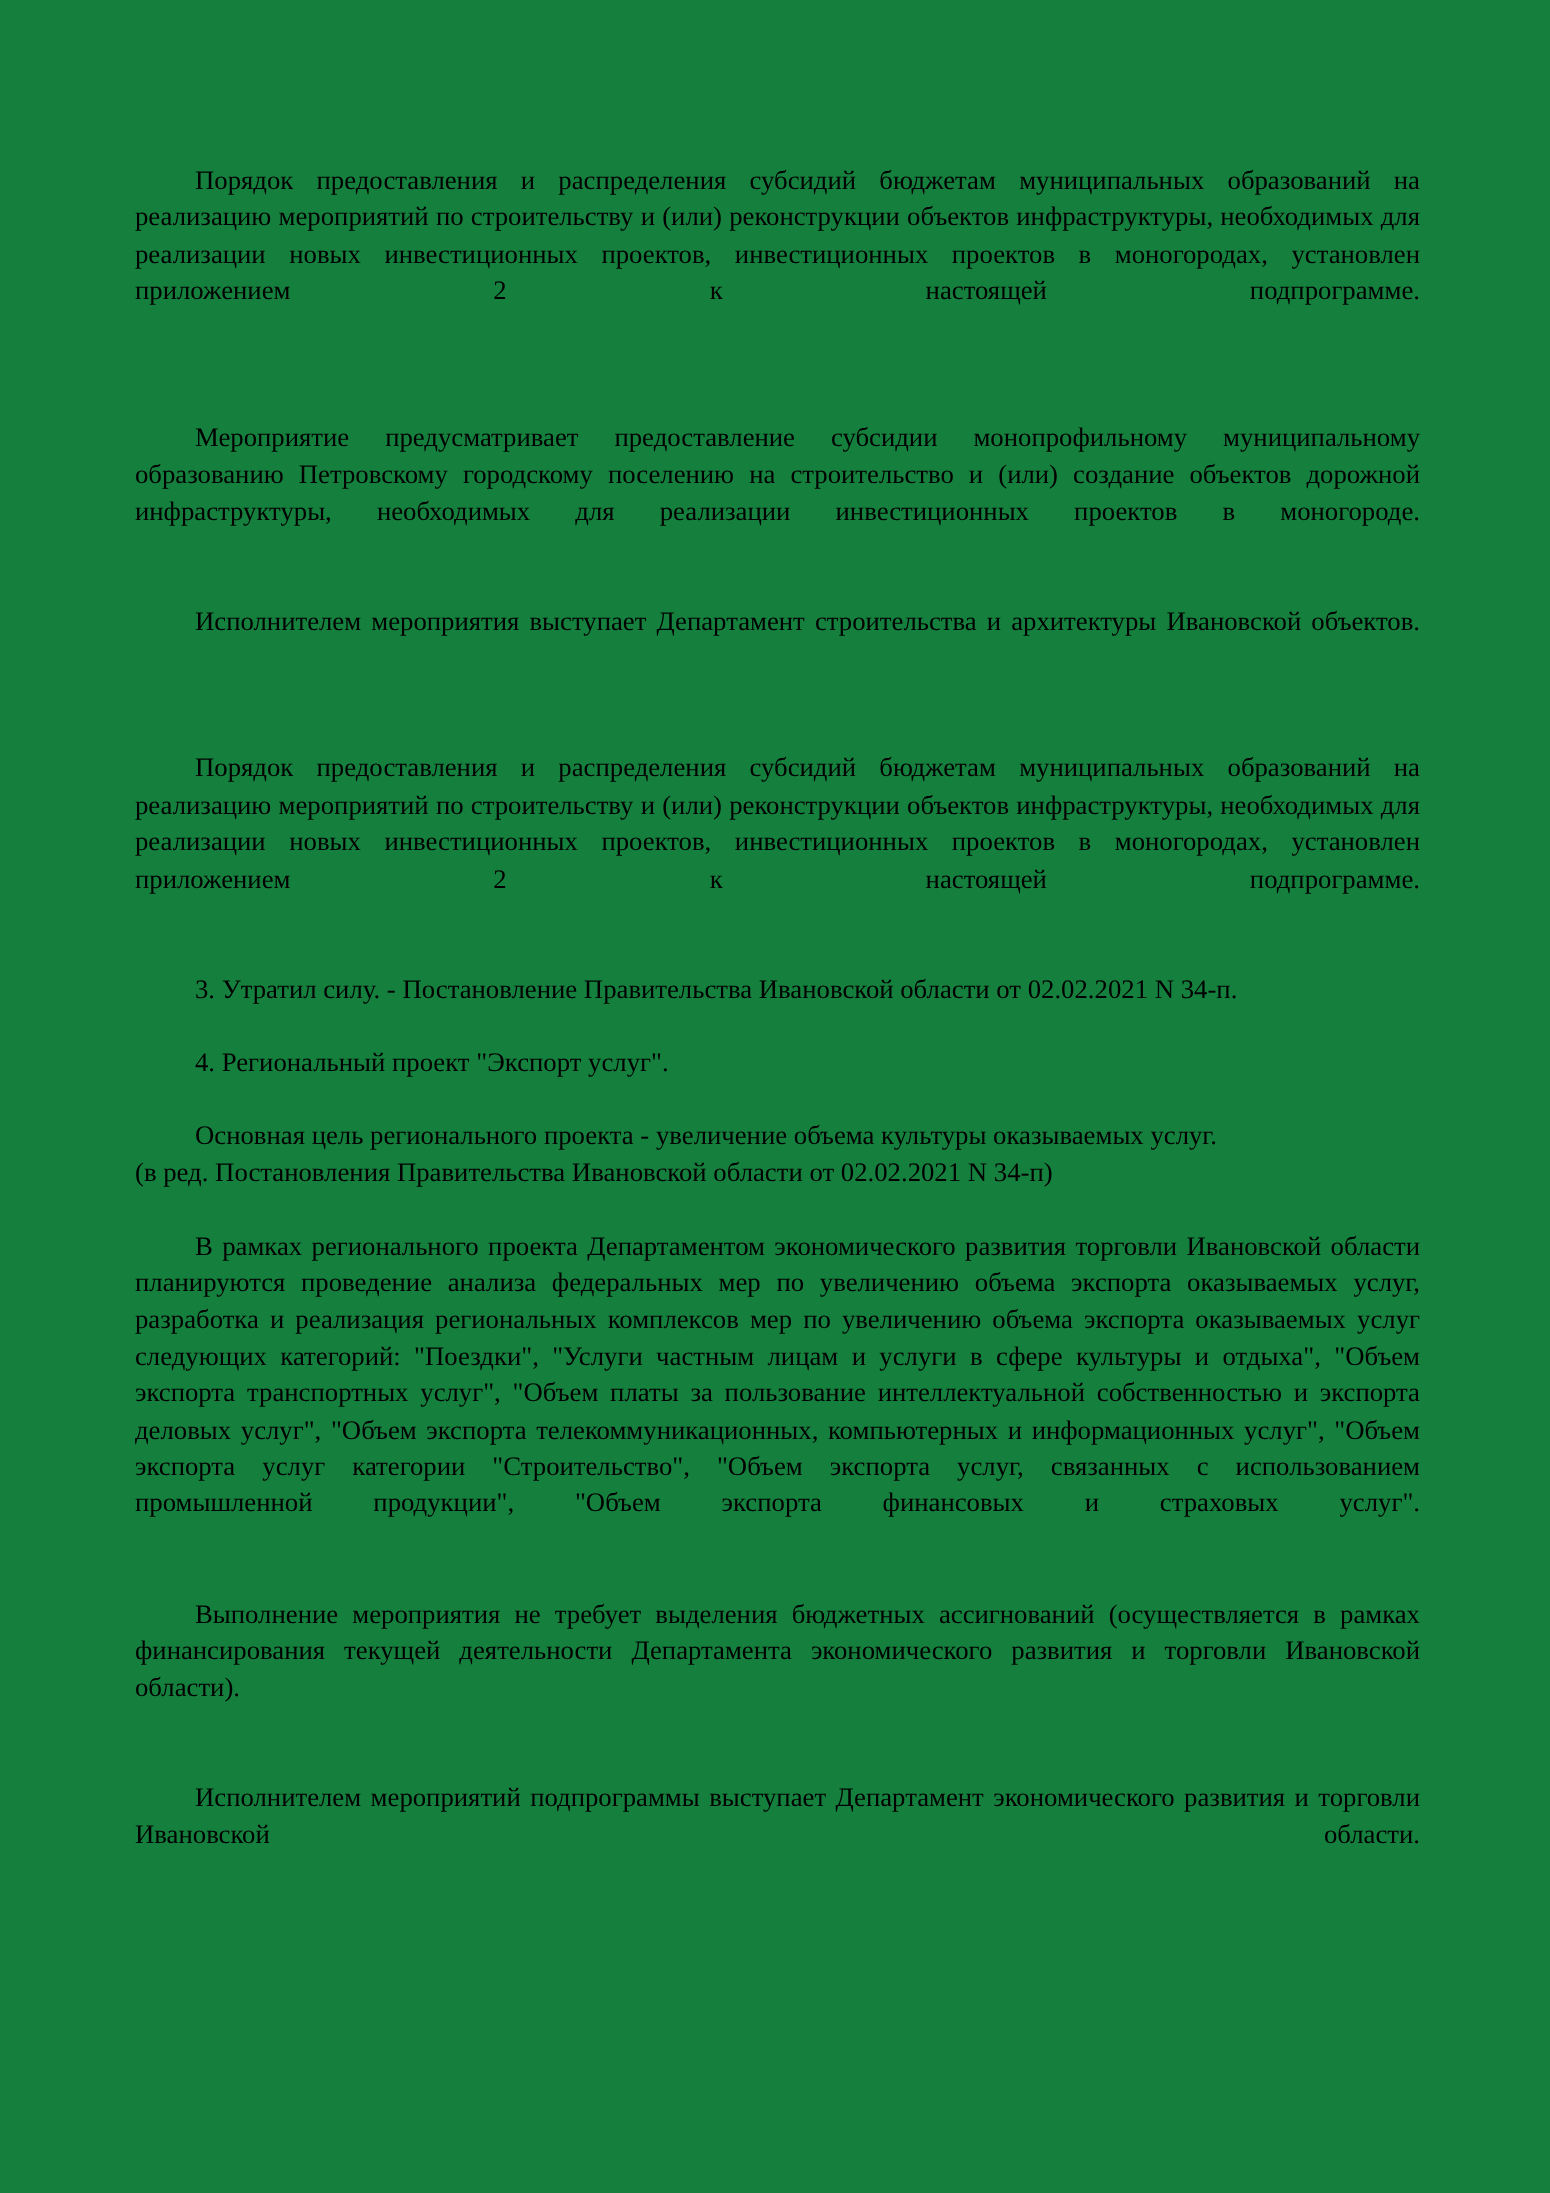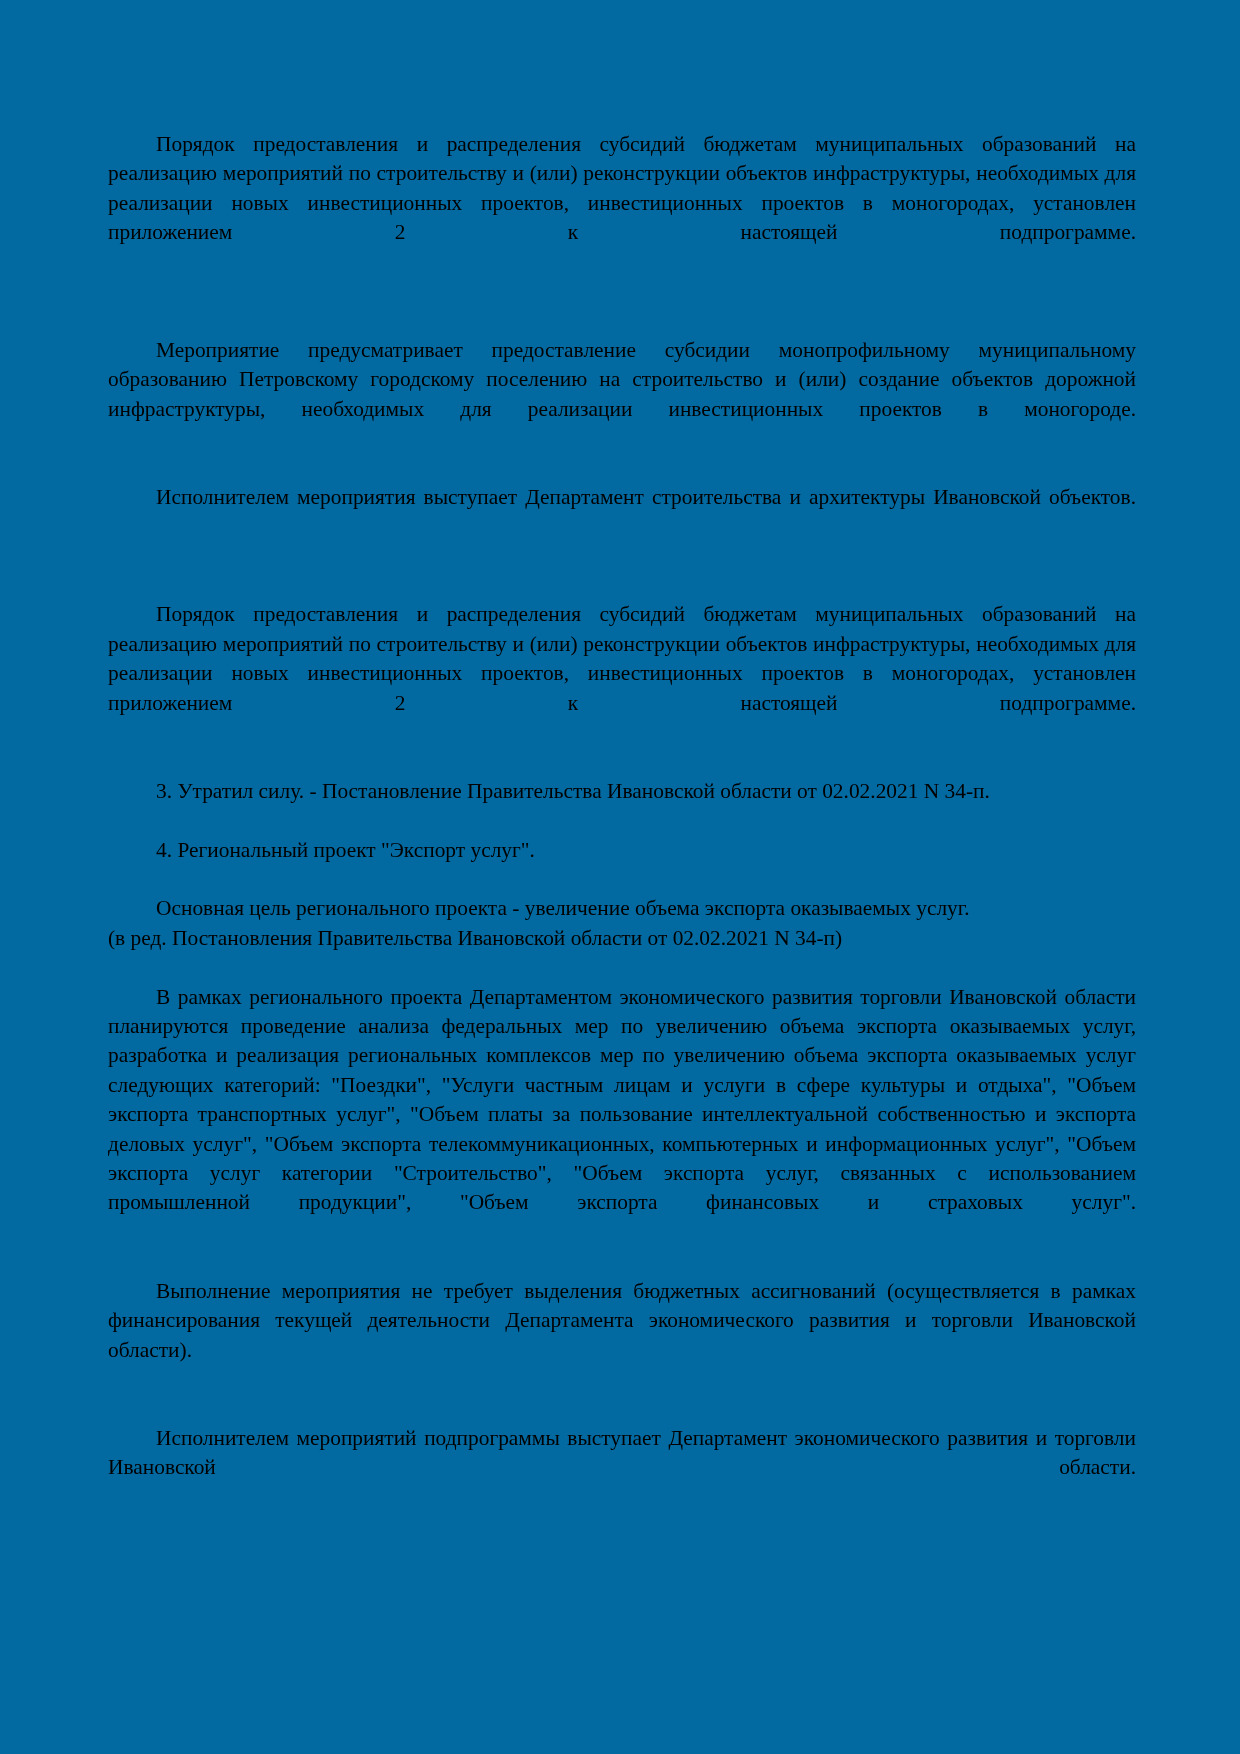--- a/index.html
+++ b/index.html
@@ -6,21 +6,21 @@
   html, body {
     margin: 0;
     padding: 0;
     background: #ffffff;
   }
   .page {
     position: relative;
     width: 1240px;
     height: 1754px;
     margin: 0 auto;
-    background: #0369a1;
+    background: #15803d;
     box-sizing: border-box;
     overflow: hidden;
   }
   .content {
     position: absolute;
     left: 108px;
     top: 130px;
     width: 1028px;
     font-family: "Liberation Serif", "DejaVu Serif", serif;
     font-size: 21.4px;
@@ -87,21 +87,21 @@
     <div class="gap"></div>
 
     <p class="stmt">3. Утратил силу. - Постановление Правительства Ивановской области от 02.02.2021 N 34-п.</p>
 
     <div class="gap"></div>
 
     <p class="stmt">4. Региональный проект "Экспорт услуг".</p>
 
     <div class="gap"></div>
 
-    <p class="stmt">Основная цель регионального проекта - увеличение объема экспорта оказываемых услуг.</p>
+    <p class="stmt">Основная цель регионального проекта - увеличение объема культуры оказываемых услуг.</p>
     <p class="ref">(в ред. Постановления Правительства Ивановской области от 02.02.2021 N 34-п)</p>
 
     <div class="gap"></div>
 
     <p class="para">В рамках регионального проекта Департаментом экономического развития торговли Ивановской области планируются проведение анализа федеральных мер по увеличению объема экспорта оказываемых услуг, разработка и реализация региональных комплексов мер по увеличению объема экспорта оказываемых услуг следующих категорий: "Поездки", "Услуги частным лицам и услуги в сфере культуры и отдыха", "Объем экспорта транспортных услуг", "Объем платы за пользование интеллектуальной собственностью и экспорта деловых услуг", "Объем экспорта телекоммуникационных, компьютерных и информационных услуг", "Объем экспорта услуг категории "Строительство", "Объем экспорта услуг, связанных с использованием промышленной продукции", "Объем экспорта финансовых и страховых услуг".</p>
 
     <div class="gap"></div>
 
     <p class="para">Выполнение мероприятия не требует выделения бюджетных ассигнований (осуществляется в рамках финансирования текущей деятельности Департамента экономического развития и торговли Ивановской области).</p>
 

